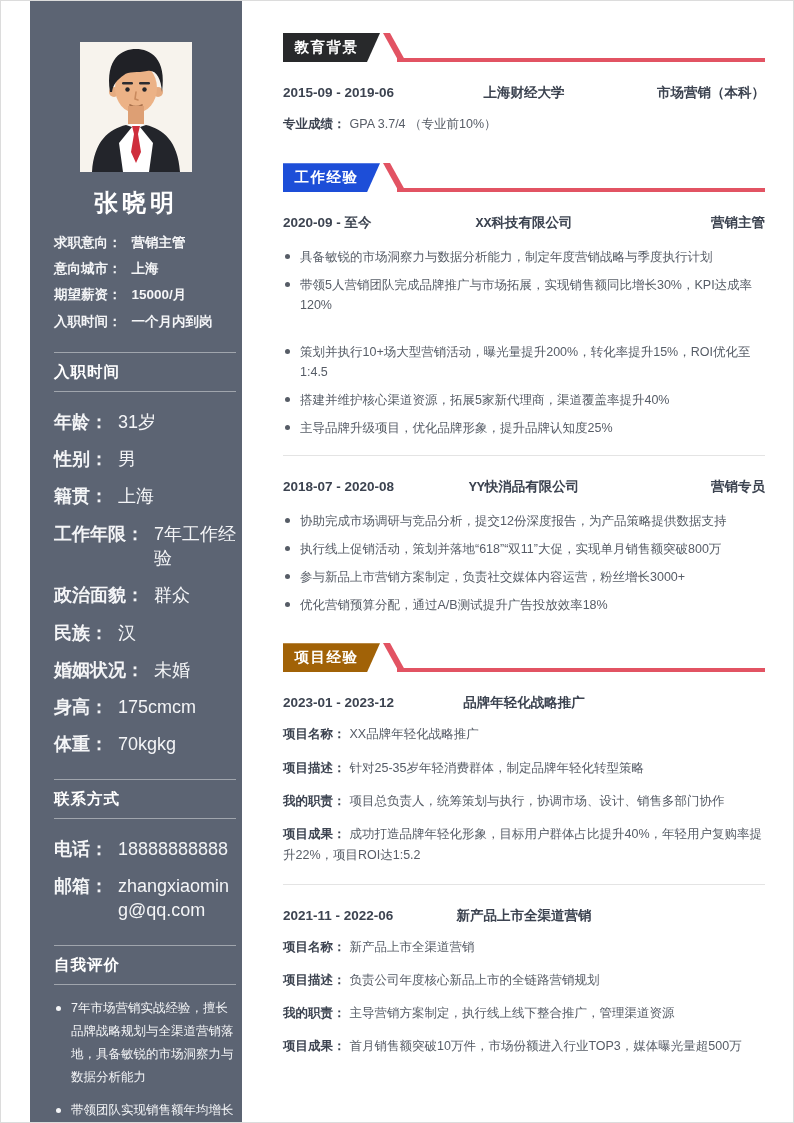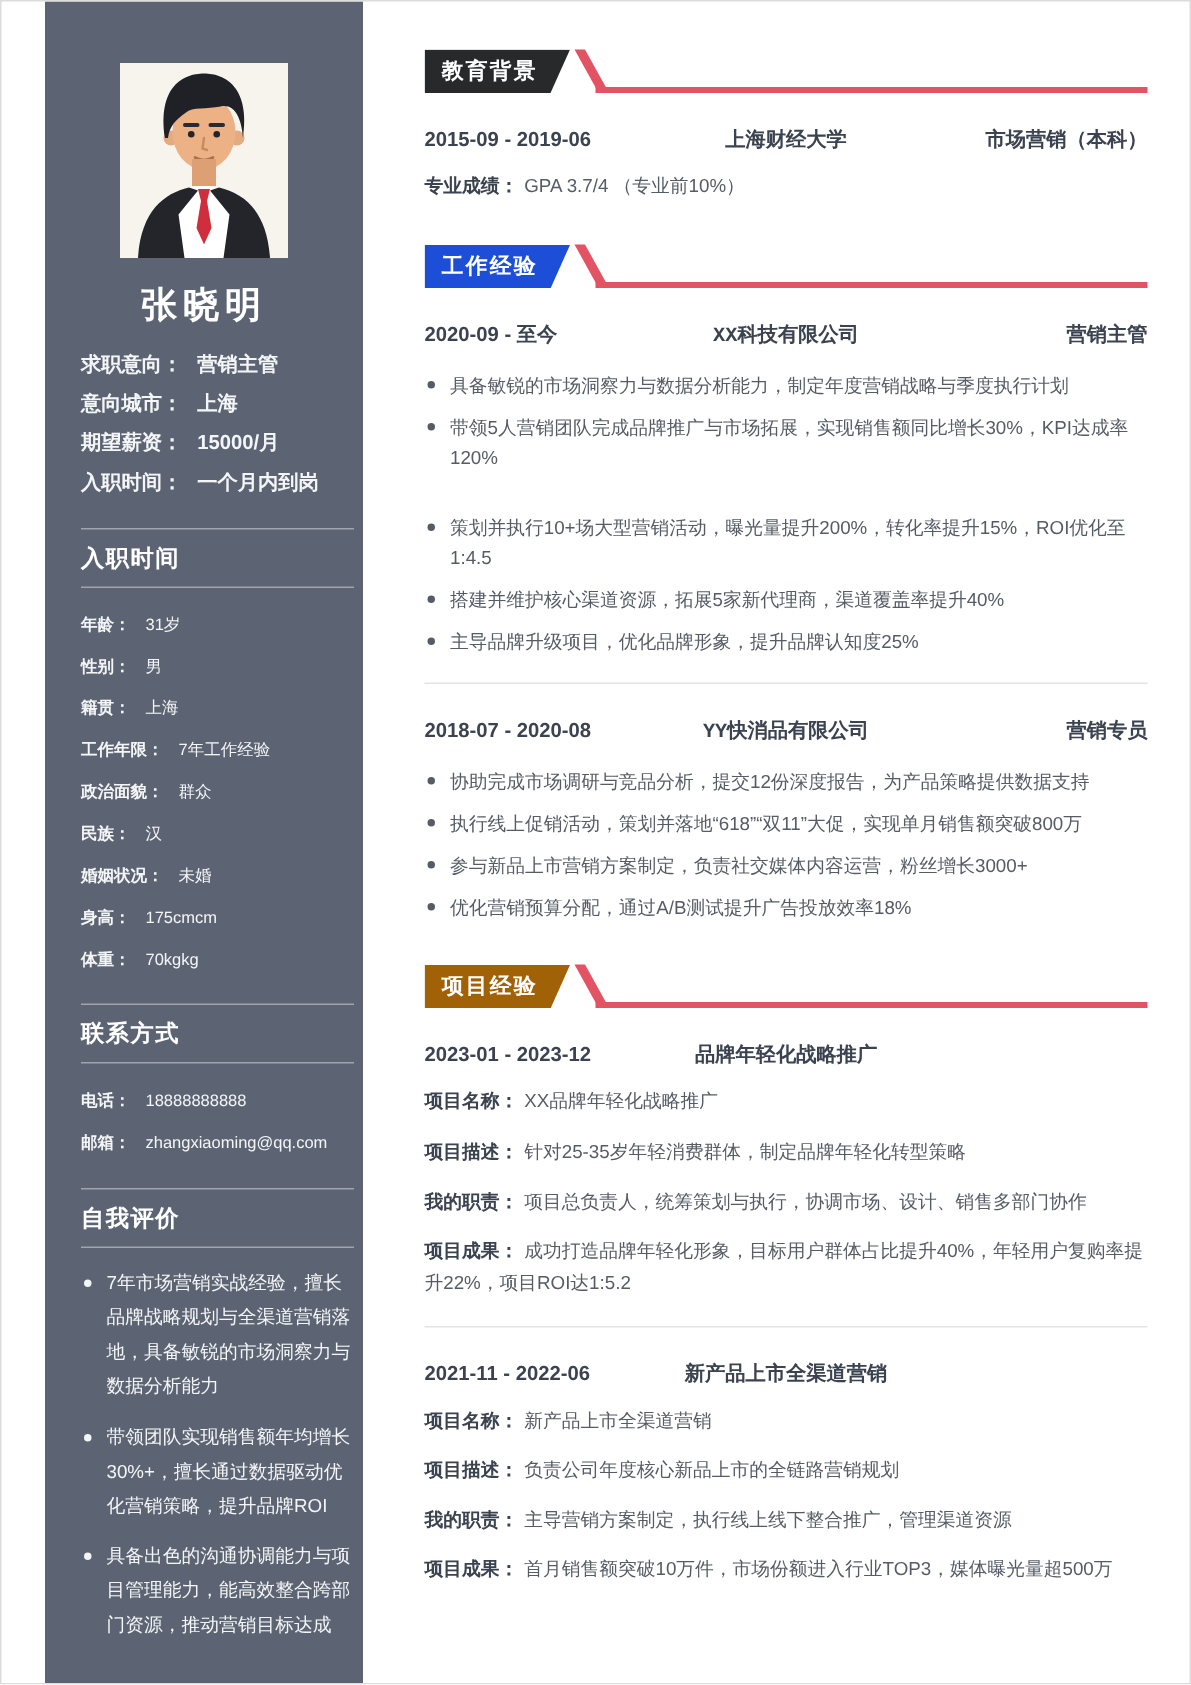--- a/index.html
+++ b/index.html
@@ -14,21 +14,21 @@
   .photo-wrap svg{display:block;width:112px;height:130px;}
   .name{margin:15px 0 0;text-align:center;font-size:24px;font-weight:bold;
         color:#fff;letter-spacing:4px;}
   .summary{margin-top:16px;padding-left:24px;}
   .srow{margin-top:10px;font-size:13.5px;font-weight:bold;line-height:1.2;}
   .srow .slbl{margin-right:10px;}
   .sb-block{margin:22px 6px 0 24px;border-top:1px solid rgba(255,255,255,.42);padding-top:9px;}
   .sb-title{margin:0;font-size:15.5px;font-weight:bold;letter-spacing:1px;
             padding-bottom:8px;border-bottom:1px solid rgba(255,255,255,.42);color:#fff;}
   .sb-rows{padding-top:5px;}
-  .prow{margin-top:13px;font-size:11px;line-height:1.35;display:flex;}
+  .prow{margin-top:13px;font-size:18px;line-height:1.35;display:flex;}
   .plbl{font-weight:bold;margin-right:10px;flex:none;}
   .pval{word-break:break-all;}
   .eval-list{list-style:none;margin:12px 0 0;padding:0;}
   .eval-list li{position:relative;padding-left:17px;font-size:12.5px;line-height:1.85;margin-top:10px;}
   .eval-list li::before{content:"";position:absolute;left:2px;top:9px;width:5px;height:5px;
                         border-radius:50%;background:#f4f5f7;}
 
   
   .main{position:absolute;left:283px;top:33px;width:482px;}
   .sec{margin-top:28px;}

